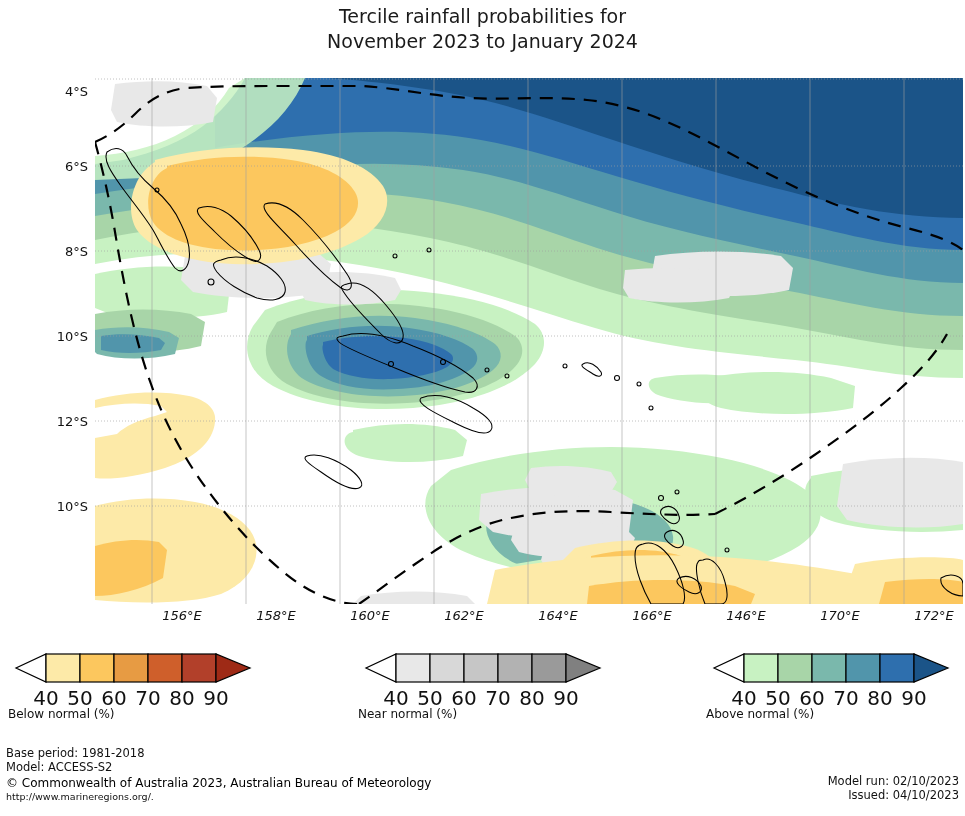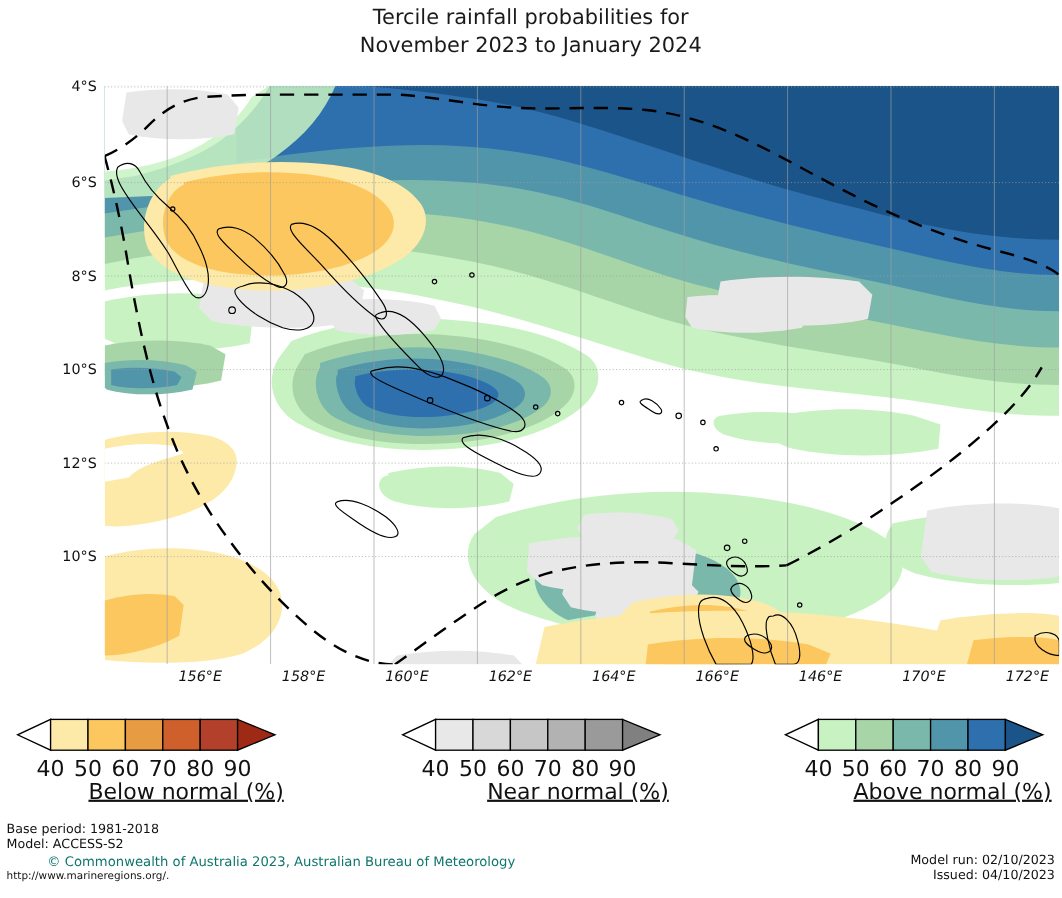--- a/index.html
+++ b/index.html
@@ -18,39 +18,39 @@
   
   .ytick{position:absolute;right:0;width:48px;text-align:right;font-size:13px;color:#111;}
   .xtick{position:absolute;top:608px;font-size:13px;color:#111;text-align:center;width:60px;font-style:italic;}
   #ylabels{position:absolute;left:30px;top:0;width:58px;height:816px;}
 
   
   .cbar-wrap{position:absolute;top:652px;}
   .cbar-svg{display:block;}
   .cbar-ticks{position:relative;height:22px;}
   .cbar-ticks span{position:absolute;top:2px;font-size:20px;text-align:center;width:34px;color:#111;}
-  .cbar-title{text-align:right;font-size:20px;color:#111;margin-top:1px;text-decoration:underline;}
+  .cbar-title{text-align:left;font-size:12px;color:#111;margin-top:1px;}
 
   
   #foot-left{position:absolute;left:6px;top:747px;font-size:11.5px;line-height:13.5px;color:#111;}
-  #foot-copy{position:absolute;left:6px;top:776px;font-size:12px;color:#0f766e;margin-left:37px;}
+  #foot-copy{position:absolute;left:6px;top:776px;font-size:12px;color:#000000;}
   #foot-shape{position:absolute;left:6px;top:791px;font-size:9.5px;line-height:11.5px;color:#111;width:950px;}
   #foot-right{position:absolute;right:6px;top:748px;font-size:11.5px;line-height:13.5px;
               text-align:right;color:#111;margin-top:27px;}
 </style>
 </head>
 <body>
 
 <div id="title">
   <div>Tercile rainfall probabilities for</div>
   <div>November 2023 to January 2024</div>
 </div>
 
 <div id="ylabels">
-  <div class="ytick" style="top:72px">4°S</div>
+  <div class="ytick" style="top:84px">4°S</div>
   <div class="ytick" style="top:159px">6°S</div>
   <div class="ytick" style="top:244px">8°S</div>
   <div class="ytick" style="top:329px">10°S</div>
   <div class="ytick" style="top:414px">12°S</div>
   <div class="ytick" style="top:499px">10°S</div>
 </div>
 
 <div id="xlabels">
   <div class="xtick" style="left:152px">156°E</div>
   <div class="xtick" style="left:246px">158°E</div>

